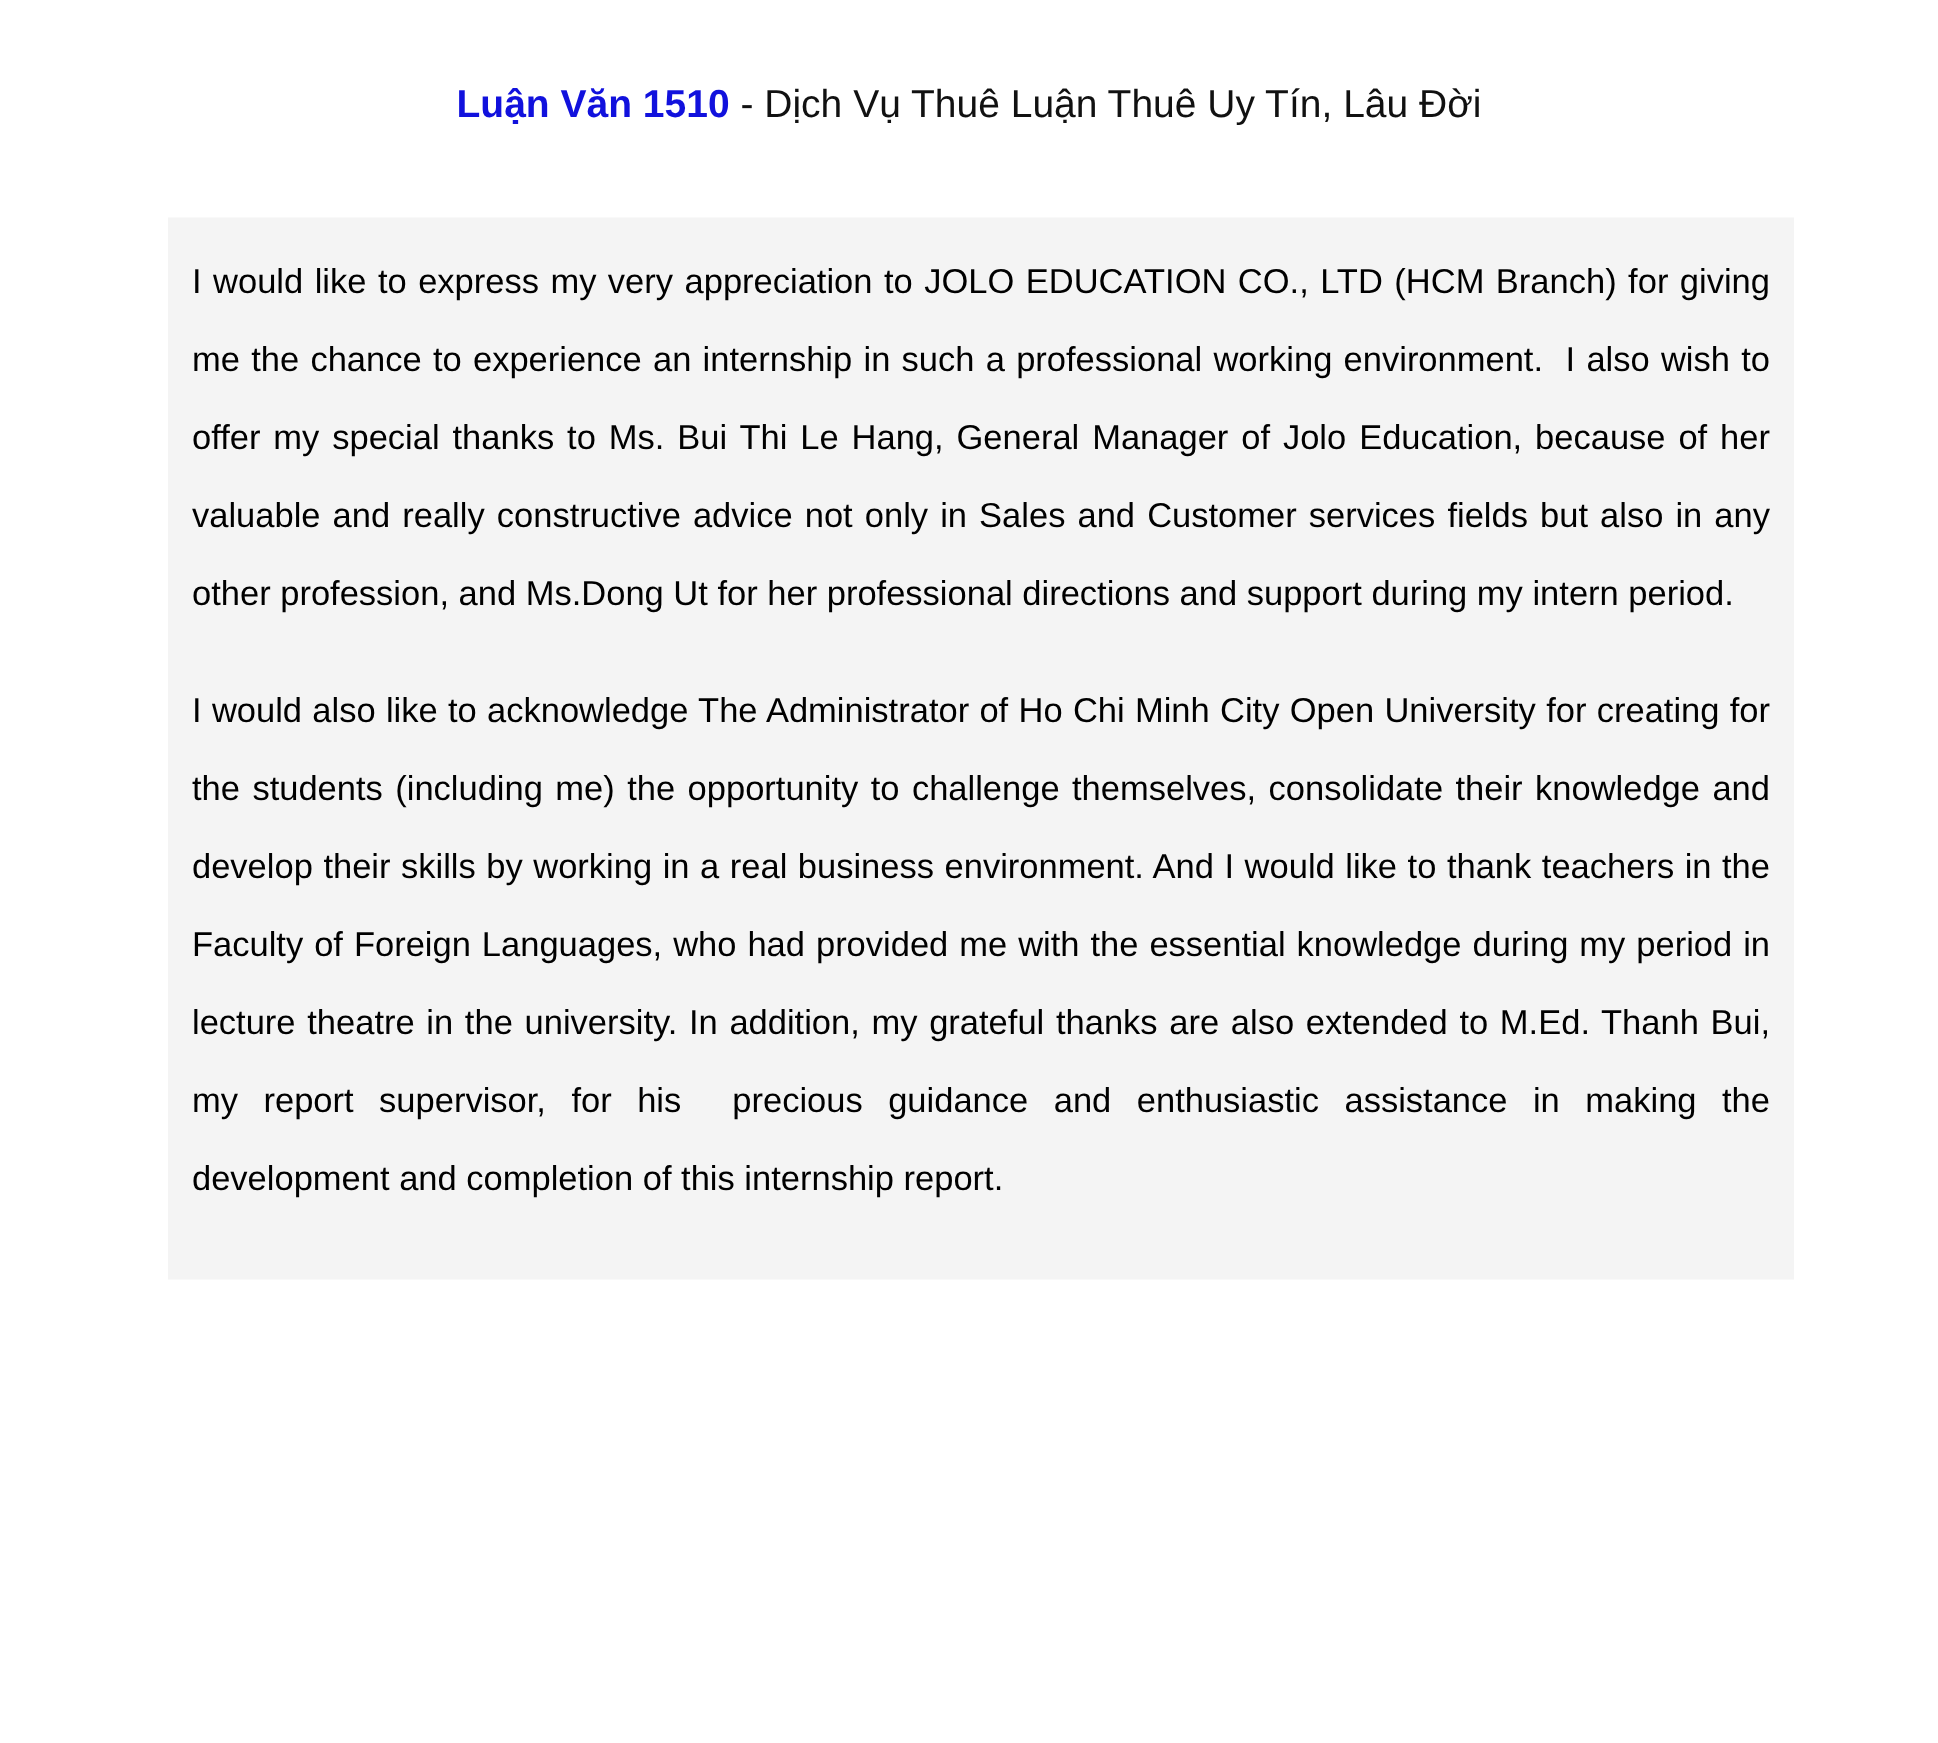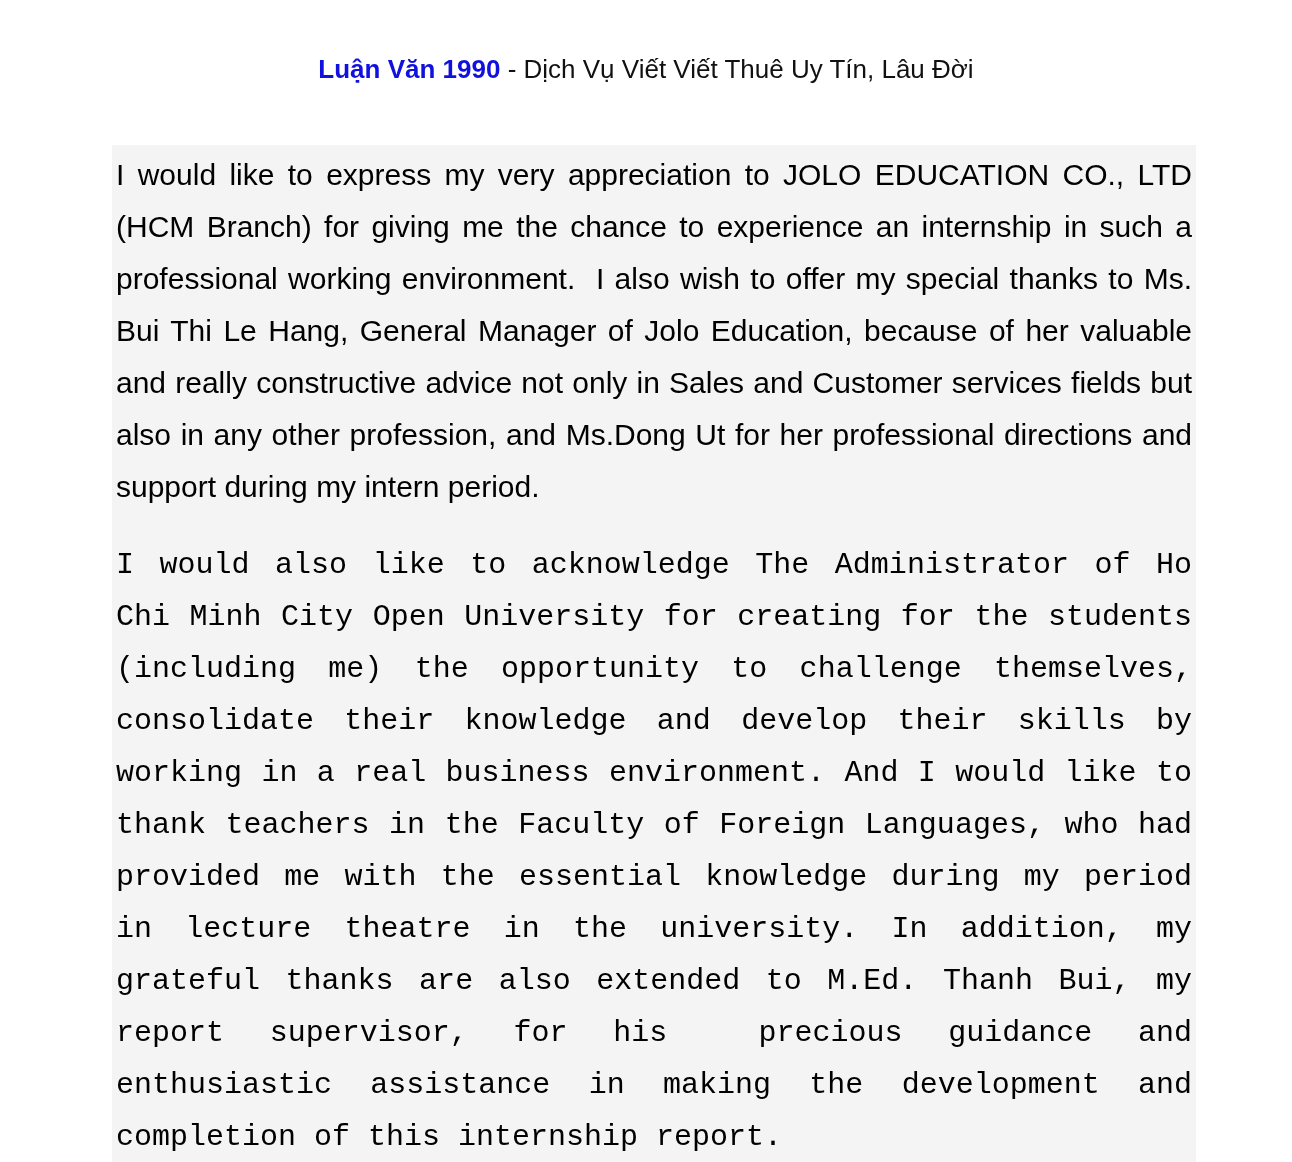--- a/index.html
+++ b/index.html
@@ -48,41 +48,40 @@
     position: absolute;
     left: 112px;
     top: 145px;
     width: 1084px;
     background: #f4f4f4;
     padding: 0 0 26px 0;
     box-sizing: border-box;
   }
 
   .doc-paragraph {
-    margin: 4px;
+    margin: 16px;
     padding: 0;
-    font-size: 30px;
+    font-size: 23px;
     line-height: 52px;
     text-align: justify;
     text-justify: inter-word;
     color: #000000;
     white-space: pre-wrap;
   }
   .doc-paragraph + .doc-paragraph {
     margin-top: 26px;
-    font-family: Liberation Mono, monospace;
   }
 </style>
 </head>
 <body>
 
 <div class="page">
 
   <div class="site-header">
-    <span class="brand">Luận Văn 1990</span><span class="tagline"> - Dịch Vụ Viết Viết Thuê Uy Tín, Lâu Đời</span>
+    <span class="brand">Luận Văn 1510</span><span class="tagline"> - Dịch Vụ Thuê Luận Thuê Uy Tín, Lâu Đời</span>
   </div>
 
   <div class="content-block">
     <p class="doc-paragraph">I would like to express my very appreciation to JOLO EDUCATION CO., LTD (HCM Branch) for giving me the chance to experience an internship in such a professional working environment.  I also wish to offer my special thanks to Ms. Bui Thi Le Hang, General Manager of Jolo Education, because of her valuable and really constructive advice not only in Sales and Customer services fields but also in any other profession, and Ms.Dong Ut for her professional directions and support during my intern period.</p>
     <p class="doc-paragraph">I would also like to acknowledge The Administrator of Ho Chi Minh City Open University for creating for the students (including me) the opportunity to challenge themselves, consolidate their knowledge and develop their skills by working in a real business environment. And I would like to thank teachers in the Faculty of Foreign Languages, who had provided me with the essential knowledge during my period in lecture theatre in the university. In addition, my grateful thanks are also extended to M.Ed. Thanh Bui, my report supervisor, for his  precious guidance and enthusiastic assistance in making the development and completion of this internship report.</p>
   </div>
 
 </div>
 
 </body></html>

